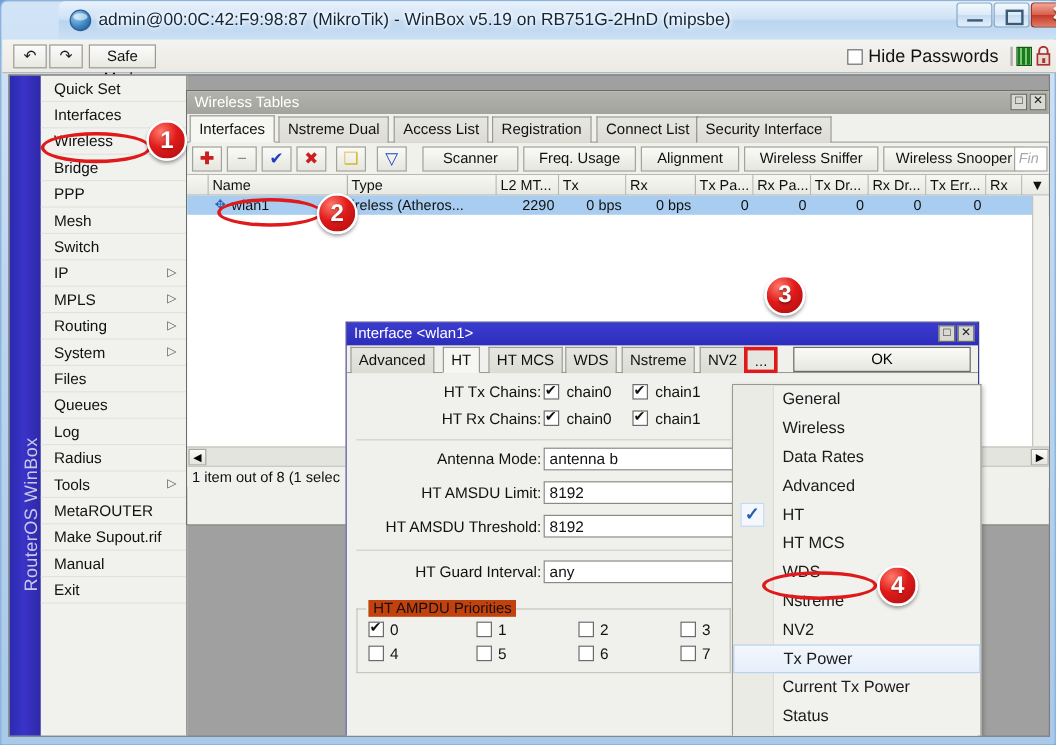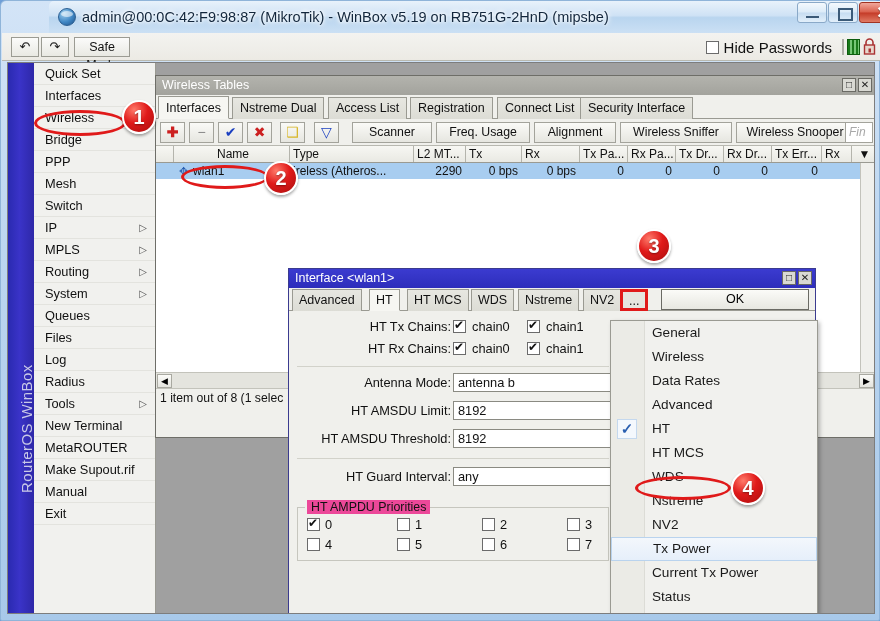--- a/index.html
+++ b/index.html
@@ -365,37 +365,34 @@
       </div>
       <div class="menu-item">
         <span>Routing</span>
         <span class="submenu-arrow">▷</span>
       </div>
       <div class="menu-item">
         <span>System</span>
         <span class="submenu-arrow">▷</span>
       </div>
       <div class="menu-item">
+        <span>Files</span>
+      </div>
+      <div class="menu-item">
         <span>Queues</span>
-      </div>
-      <div class="menu-item">
-        <span>Files</span>
       </div>
       <div class="menu-item">
         <span>Log</span>
       </div>
       <div class="menu-item">
         <span>Radius</span>
       </div>
       <div class="menu-item">
         <span>Tools</span>
         <span class="submenu-arrow">▷</span>
-      </div>
-      <div class="menu-item">
-        <span>New Terminal</span>
       </div>
       <div class="menu-item">
         <span>MetaROUTER</span>
       </div>
       <div class="menu-item">
         <span>Make Supout.rif</span>
       </div>
       <div class="menu-item">
         <span>Manual</span>
       </div>
@@ -430,21 +427,21 @@
         <div class="tool-btn" style="left:196px; width:80px;">Scanner</div>
         <div class="tool-btn" style="left:280px; width:94px;">Freq. Usage</div>
         <div class="tool-btn" style="left:378px; width:82px;">Alignment</div>
         <div class="tool-btn" style="left:464px; width:112px;">Wireless Sniffer</div>
         <div class="tool-btn" style="left:580px; width:118px;">Wireless Snooper</div>
         <div id="find-box">Fin</div>
       </div>
 
       <div id="ww-table-head">
         <div class="th" style="left:0px;   width:18px;"></div>
-        <div class="th" style="left:18px;  width:116px;text-align:center;">Name</div>
+        <div class="th" style="left:18px;  width:116px;">Name</div>
         <div class="th" style="left:134px; width:124px;">Type</div>
         <div class="th" style="left:258px; width:52px;">L2 MT...</div>
         <div class="th" style="left:310px; width:56px;">Tx</div>
         <div class="th" style="left:366px; width:58px;">Rx</div>
         <div class="th" style="left:424px; width:48px;">Tx Pa...</div>
         <div class="th" style="left:472px; width:48px;">Rx Pa...</div>
         <div class="th" style="left:520px; width:48px;">Tx Dr...</div>
         <div class="th" style="left:568px; width:48px;">Rx Dr...</div>
         <div class="th" style="left:616px; width:50px;">Tx Err...</div>
         <div class="th" style="left:666px; width:30px;">Rx</div>
@@ -533,21 +530,21 @@
         <div class="hdiv" style="left:8px; top:147px; width:312px;"></div>
 
         <div class="frow" style="left:8px; top:156px; width:420px;">
           <div class="flabel" style="right:266px;">HT Guard Interval:</div>
           <div class="finput" style="left:156px; width:164px;">any</div>
         </div>
 
         <div style="position:absolute; left:8px; top:196px; width:312px; height:54px; border:1px solid #c6c6be; border-top:none;"></div>
         <div style="position:absolute; left:8px; top:196px; width:8px; height:1px; background:#c6c6be;"></div>
         <div style="position:absolute; left:124px; top:196px; width:196px; height:1px; background:#c6c6be;"></div>
-        <div style="position:absolute; left:18px; top:189px; font-size:12.4px; color:#111; background:#ec4899; padding:0 4px;">HT AMPDU Priorities</div>
+        <div style="position:absolute; left:18px; top:189px; font-size:12.4px; color:#111; background:#c2410c; padding:0 4px;">HT AMPDU Priorities</div>
 
         <div class="pri" style="left:18px; top:206px;">
           <span class="cbx checked"></span><span>0</span>
         </div>
         <div class="pri" style="left:108px; top:206px;">
           <span class="cbx"></span><span>1</span>
         </div>
         <div class="pri" style="left:193px; top:206px;">
           <span class="cbx"></span><span>2</span>
         </div>

